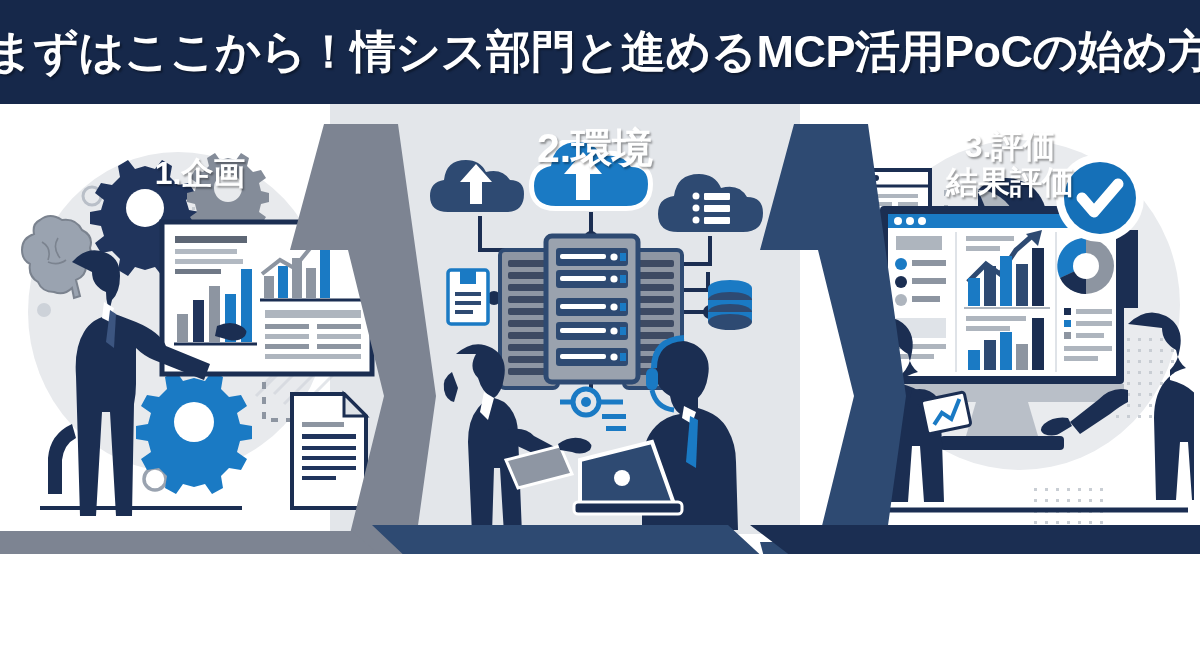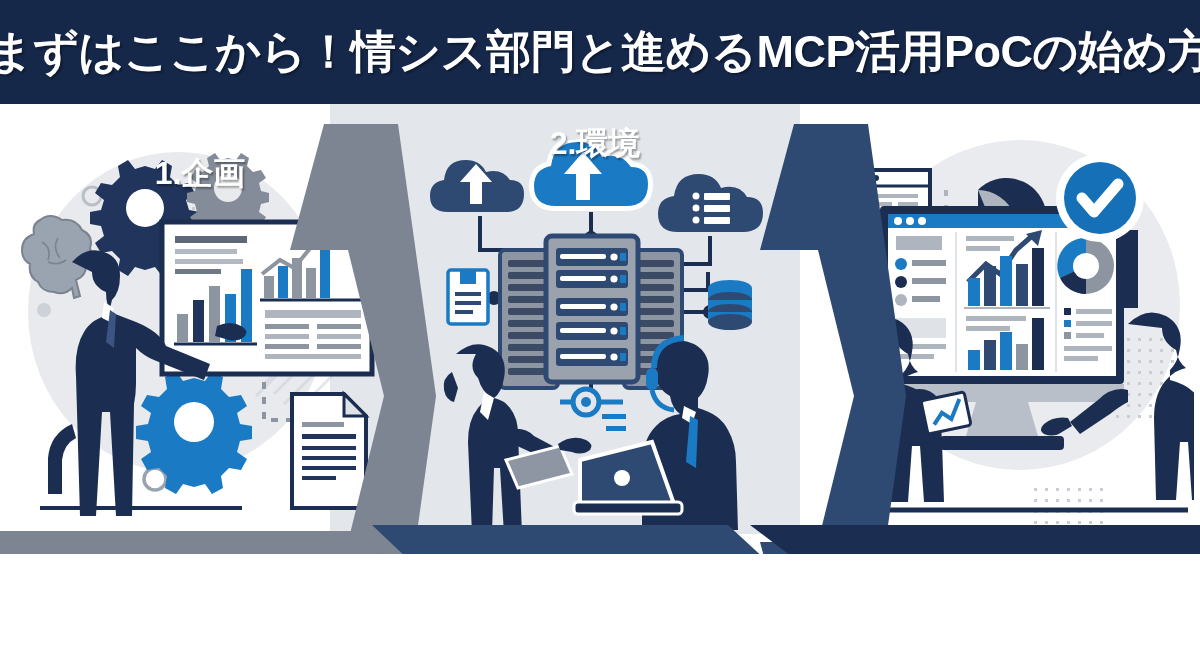--- a/index.html
+++ b/index.html
@@ -59,21 +59,21 @@
   
   .ribbon{position:absolute;left:0;top:421px;width:1200px;height:144px;z-index:30;}
   .ribbon svg{display:block;width:1200px;height:144px;}
   .steplabel{
     position:absolute;color:#ffffff;font-weight:bold;
     text-align:center;line-height:1.12;
     text-shadow:1.5px 1.5px 2px rgba(0,0,0,.35);
     z-index:32;pointer-events:none;white-space:nowrap;
   }
   .step1-label{left:60px;top:52px;width:280px;font-size:32px;}
-  .step2-label{left:430px;top:22px;width:330px;font-size:32px;}
+  .step2-label{left:430px;top:22px;width:330px;font-size:41px;}
   .step3-label{left:860px;top:25px;width:300px;font-size:32px;}
   .lbl-line{display:block;}
 </style>
 </head>
 <body>
 
 <div id="root">
 
   <div class="header">
     <div class="header-title">まずはここから！情シス部門と進めるMCP活用PoCの始め方</div>
@@ -541,15 +541,19 @@
     </div>
 
     <div class="steplabel step1-label">
       <span class="lbl-line">1.企画</span>
     </div>
 
     <div class="steplabel step2-label">
       <span class="lbl-line">2.環境</span>
     </div>
 
+    <div class="steplabel step3-label">
+      <span class="lbl-line">3.評価</span>
+      <span class="lbl-line">結果評価</span>
+    </div>
 
   </div>
 </div>
 
 </body></html>

